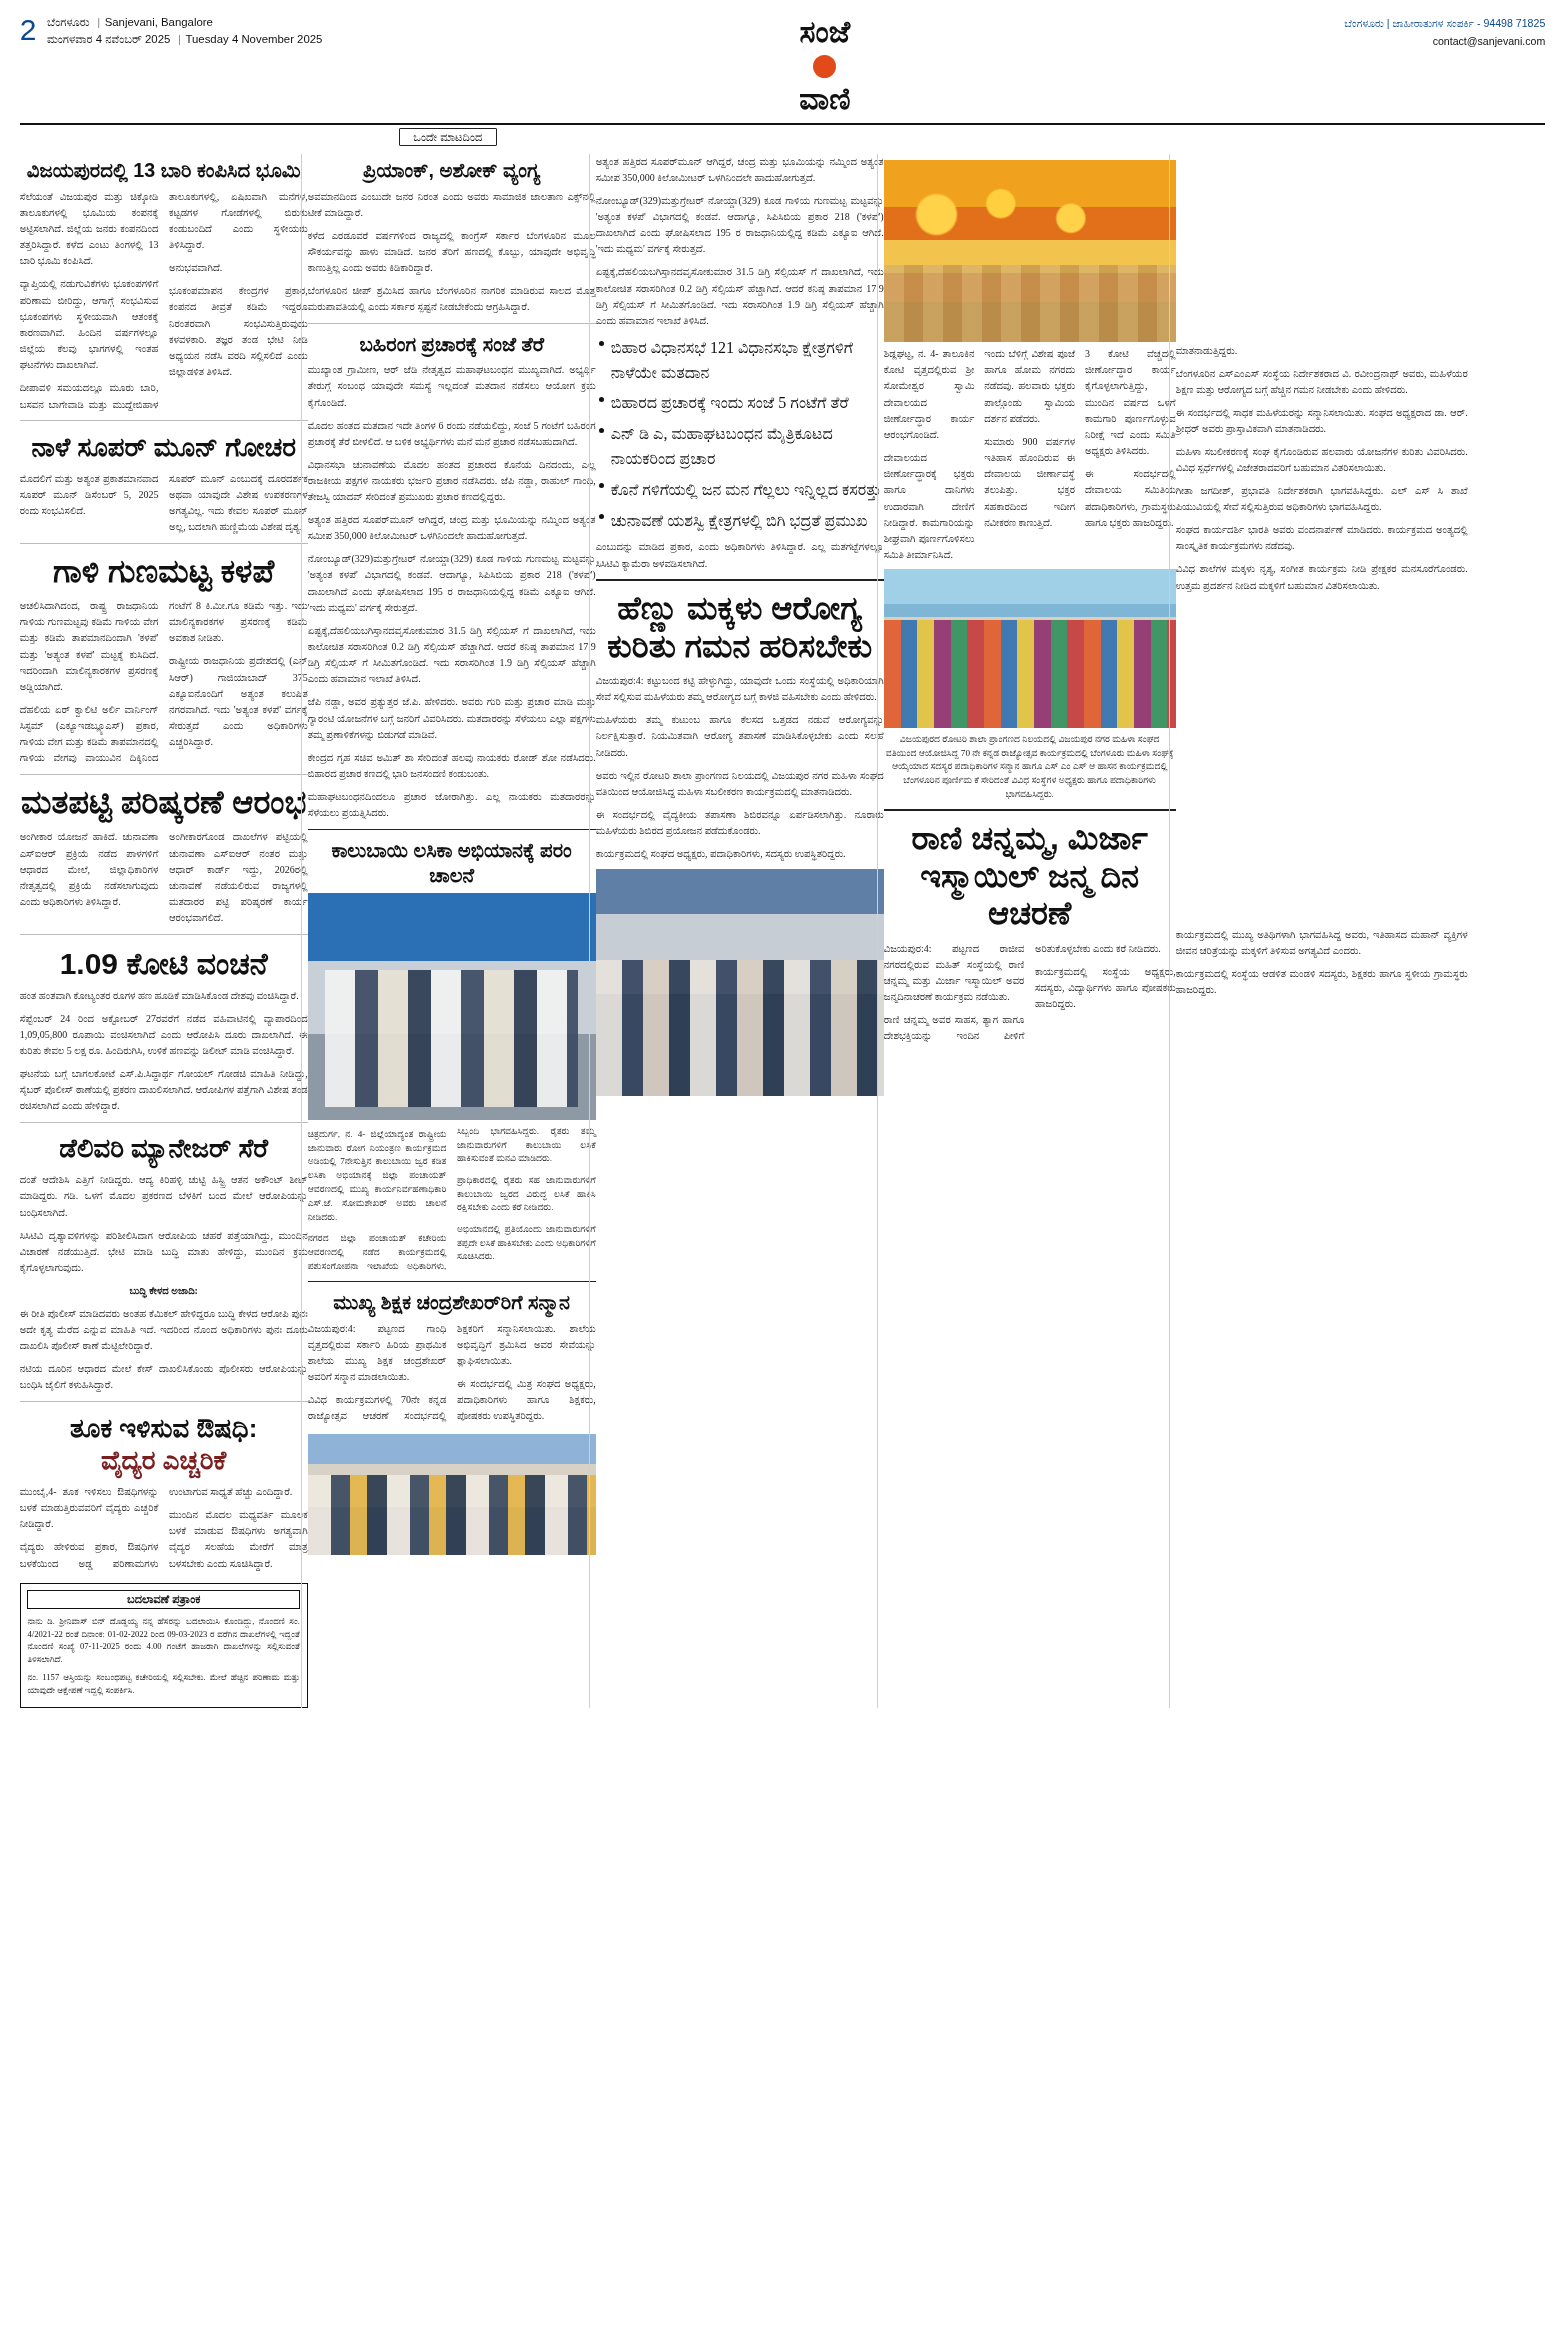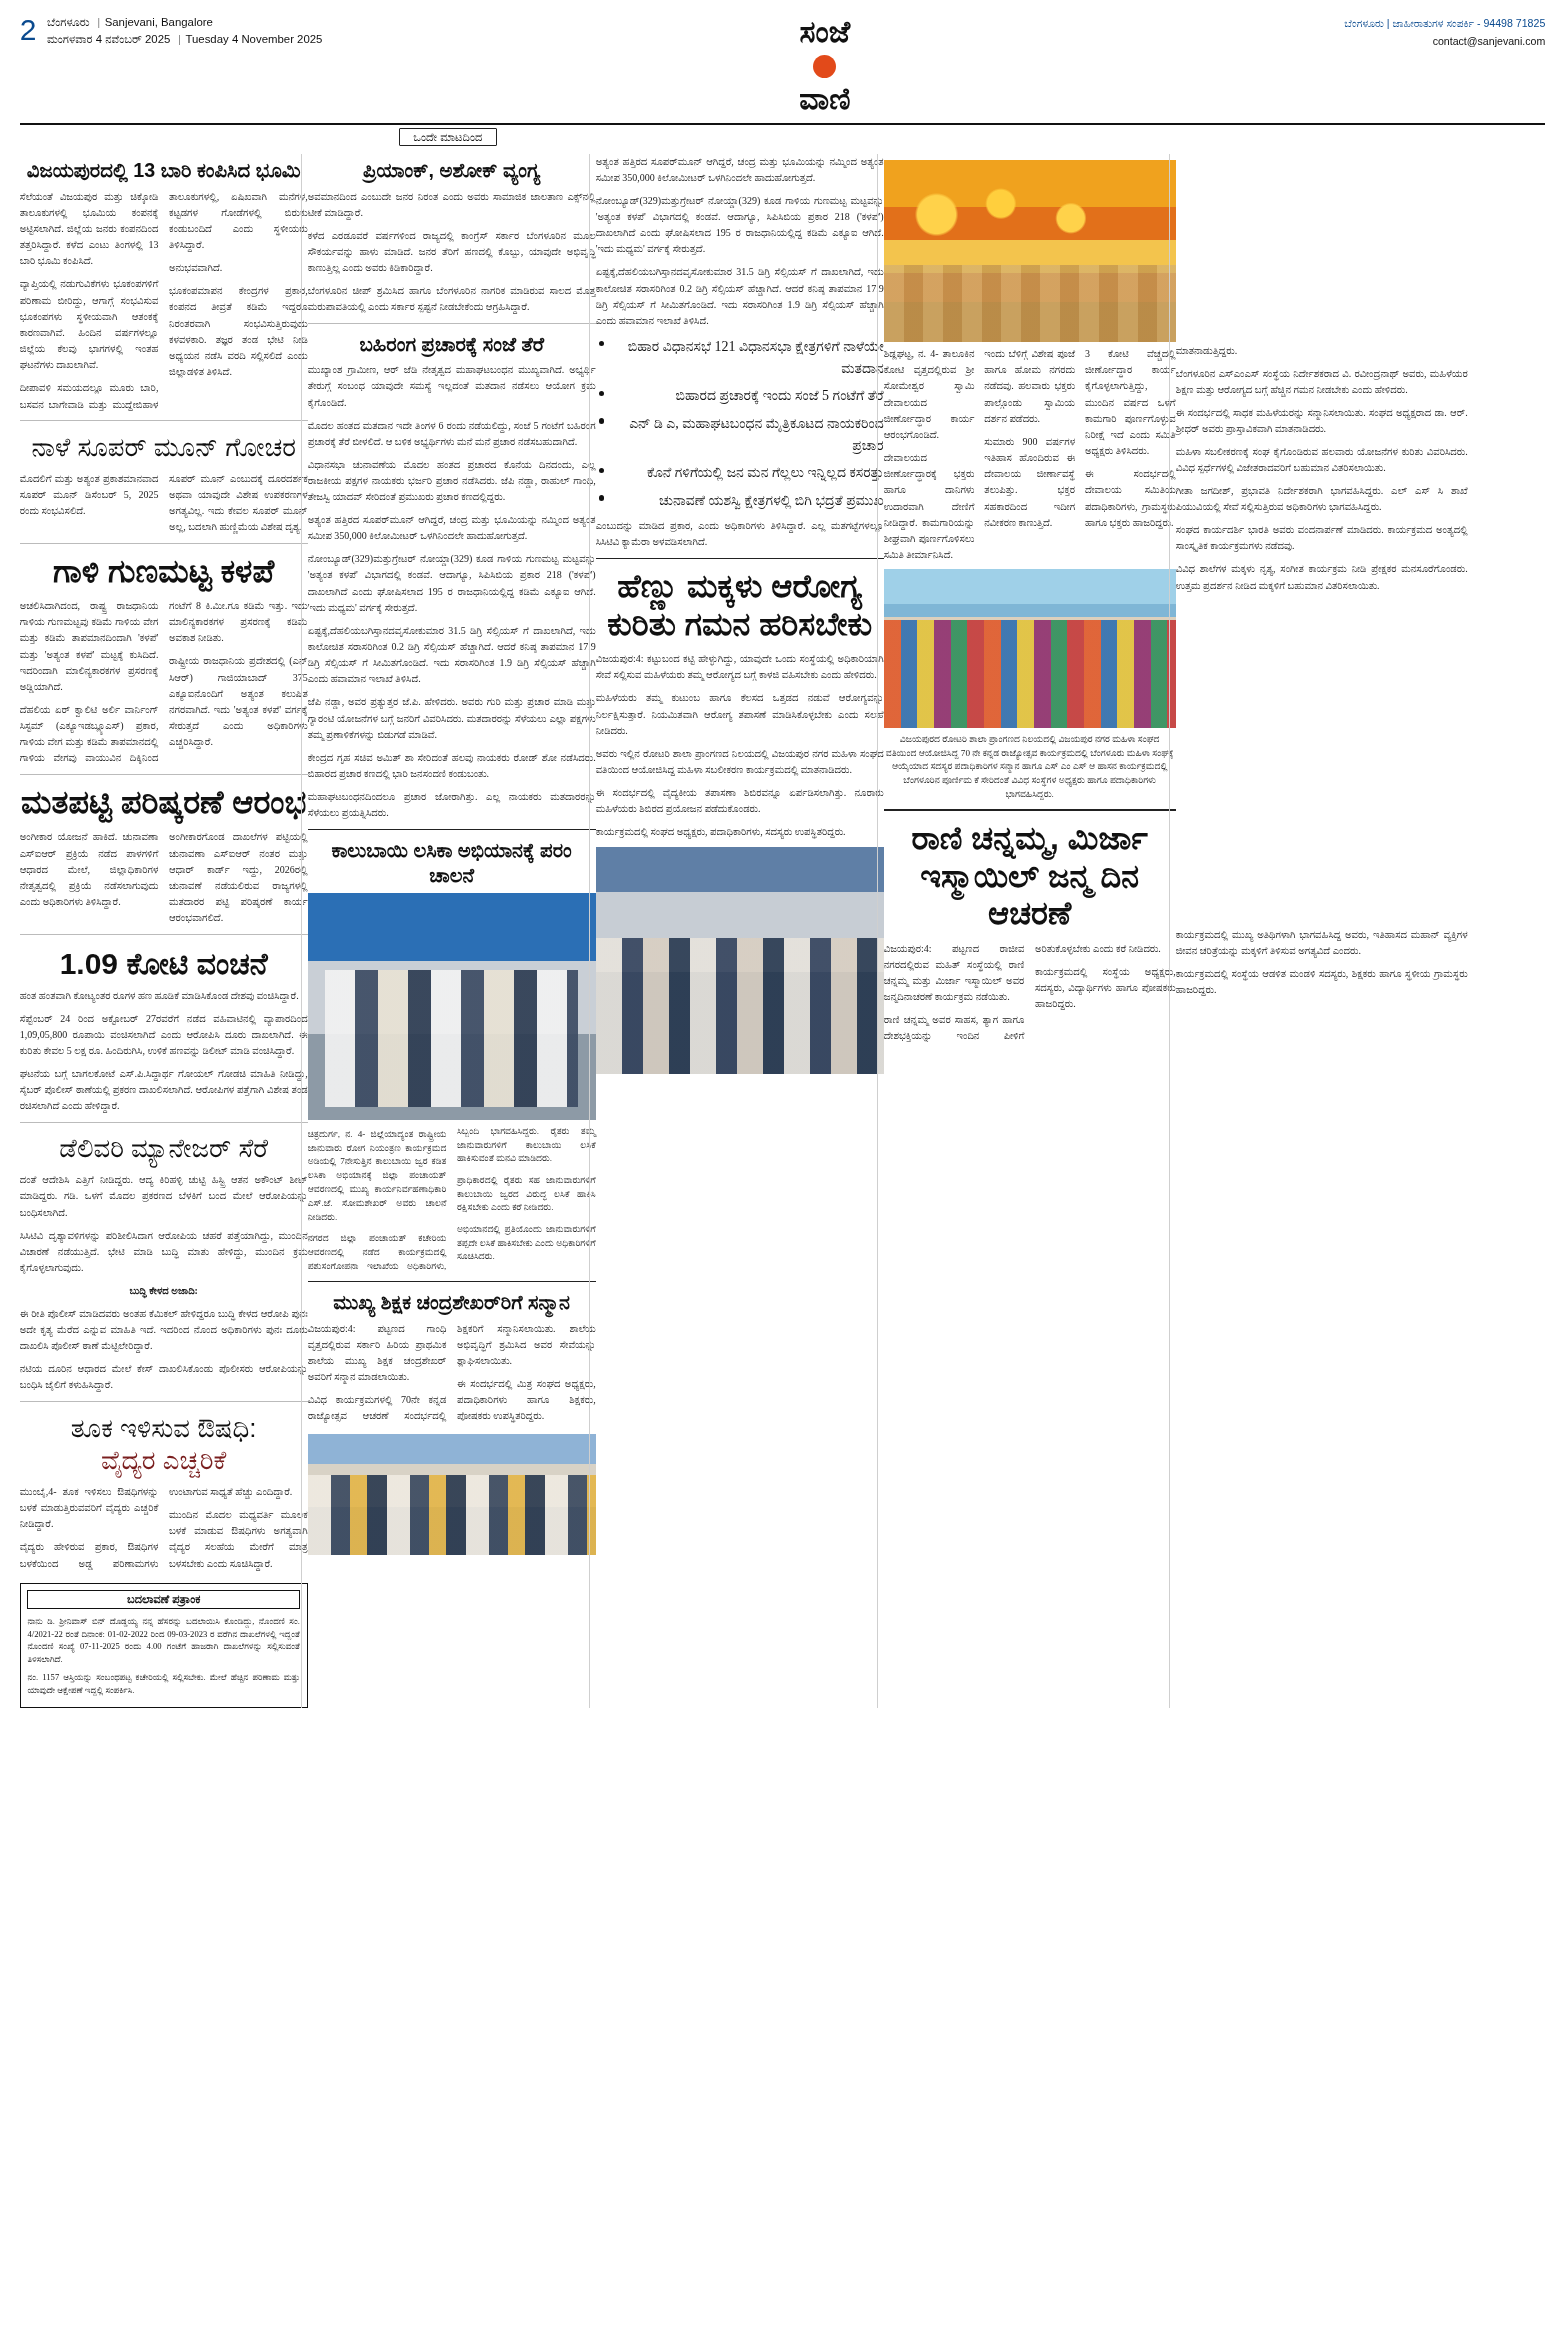--- a/index.html
+++ b/index.html
@@ -90,21 +90,21 @@
     font-size: 19.7px;
     line-height: 1.25;
     font-weight: bold;
     margin: 4.5px 0 6px 0;
     text-align: center;
     font-family: "Liberation Sans", sans-serif;
   }
   h2.head-lg {
     font-size: 26px;
     line-height: 1.2;
-    font-weight: normal;
+    font-weight: bold;
     margin: 10.6px 0 7.6px 0;
     text-align: center;
     font-family: "Liberation Sans", sans-serif;
   }
   h2.head-xl {
     font-size: 32px;
     line-height: 1.18;
     font-weight: bold;
     margin: 9px 0 7.6px 0;
     text-align: center;
@@ -132,26 +132,25 @@
     column-count: 2;
     column-gap: 10.6px;
     column-rule: 0;
   }
   .three-col {
     column-count: 3;
     column-gap: 9.8px;
   }
   .bullets { list-style: none; padding-left: 3px; margin: 6px 0; }
   .bullets li {
-    font-size: 14px;
+    font-size: 16px;
     line-height: 1.55;
     margin-bottom: 6px;
     padding-left: 12px;
     position: relative;
-    text-align: right;
   }
   .bullets li::before {
     content:"";
     position:absolute; left:0; top:5.3px;
     width:5.3px; height:5.3px; border-radius:50%;
     background:#111;
   }
 
   
   .photo {

